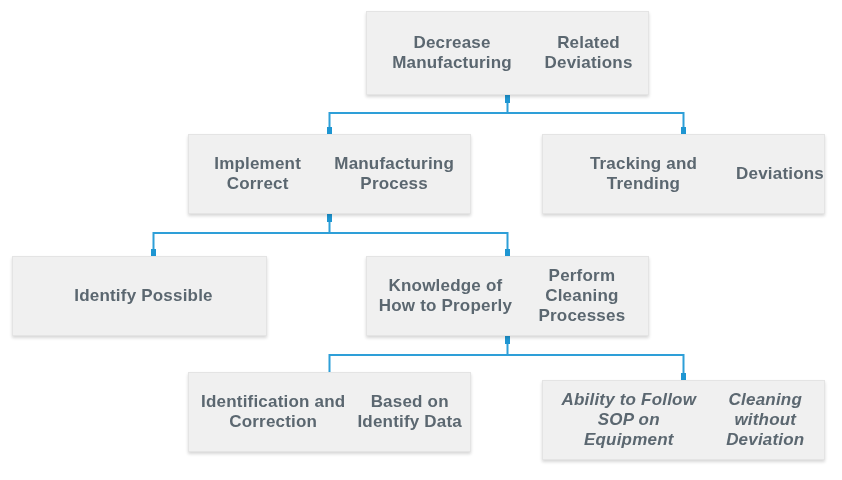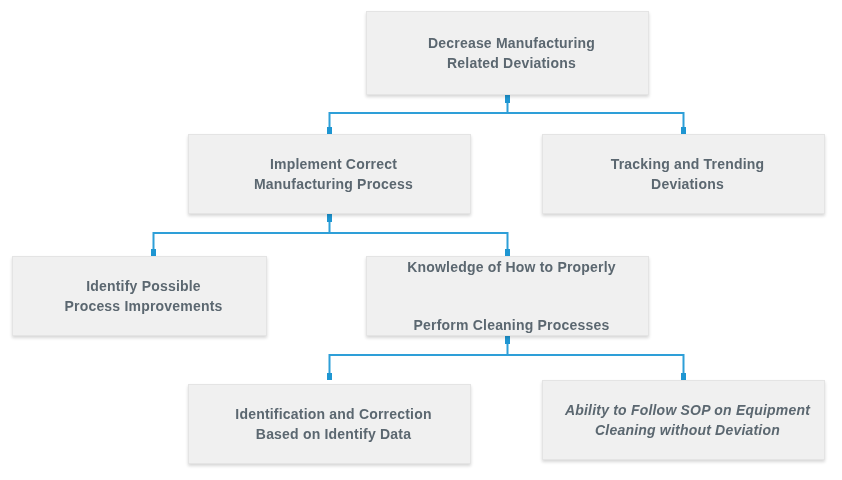--- a/index.html
+++ b/index.html
@@ -33,26 +33,26 @@
   }
   .connector-layer rect {
     fill: var(--connector_anchor);
   }
   .node {
     position: absolute;
     background: var(--box_fill);
     border: 1px solid var(--box_border);
     box-shadow: 0 2px 3px rgba(0,0,0,0.16);
     display: flex;
-    flex-direction: column;
+    flex-direction: row;
     align-items: center;
     justify-content: center;
     text-align: center;
     color: var(--text);
-    font-size: 14px;
+    font-size: 17px;
     font-weight: bold;
     line-height: 20px;
     letter-spacing: 0.2px;
     padding-left: 8px;
   }
 </style>
 </head>
 <body>
 
 <div class="canvas">
@@ -85,29 +85,28 @@
     <div>Manufacturing Process</div>
   </div>
 
   <div class="node" style="left:542px; top:134px; width:283px; height:80px;">
     <div>Tracking and Trending</div>
     <div>Deviations</div>
   </div>
 
   <div class="node" style="left:12px; top:256px; width:255px; height:80px;">
     <div>Identify Possible</div>
-    <div>Process Improvements</div>
   </div>
 
   <div class="node" style="left:366px; top:256px; width:283px; height:80px;justify-content:space-between;">
     <div>Knowledge of How to Properly</div>
     <div>Perform Cleaning Processes</div>
   </div>
 
-  <div class="node" style="left:188px; top:384px; width:283px; height:80px;">
+  <div class="node" style="left:188px; top:372px; width:283px; height:80px;">
     <div>Identification and Correction</div>
     <div>Based on Identify Data</div>
   </div>
 
   <div class="node" style="left:542px; top:380px; width:283px; height:80px;font-style:italic;">
     <div>Ability to Follow SOP on Equipment</div>
     <div>Cleaning without Deviation</div>
   </div>
 
 </div>

